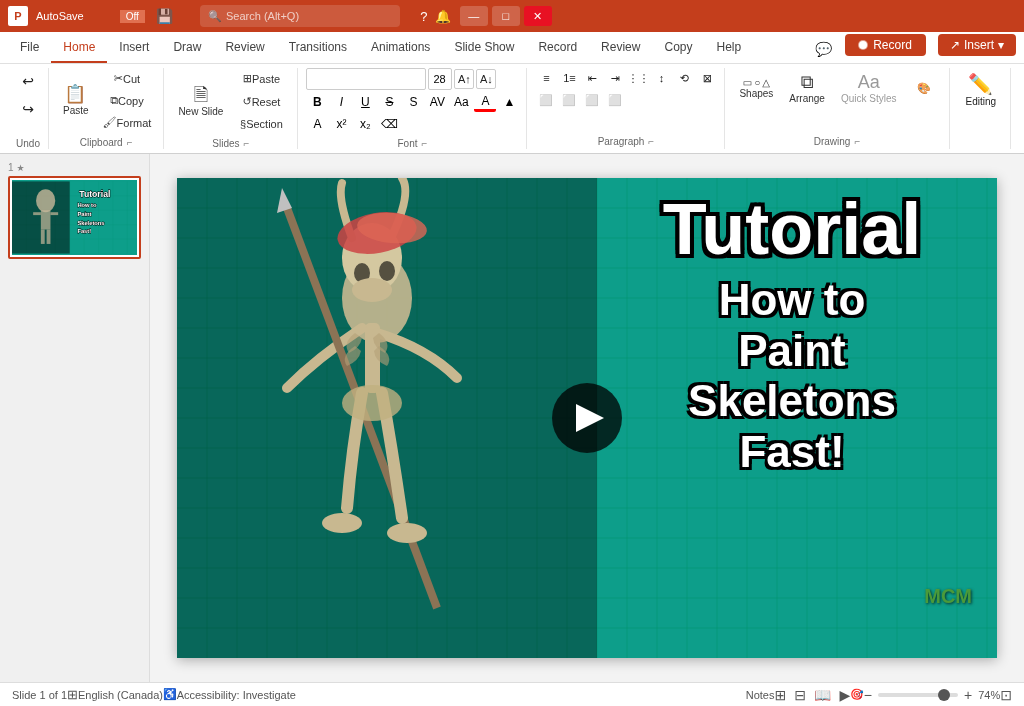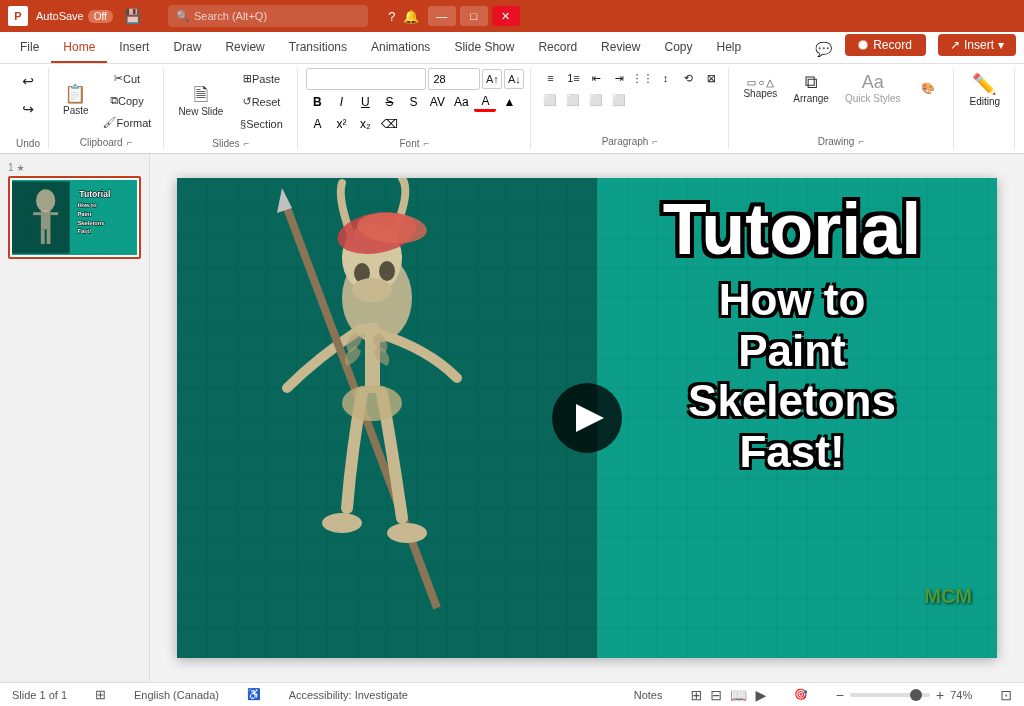--- a/index.html
+++ b/index.html
@@ -16,21 +16,21 @@
     }
     #title-bar .app-icon {
       width: 20px; height: 20px; margin-right: 8px;
       background: white; border-radius: 2px;
       display: flex; align-items: center; justify-content: center;
       color: #c43e1c; font-weight: bold; font-size: 11px;
     }
     #title-bar .title-text { font-size: 12px; color: white; flex: 1; }
     #title-bar .autosave { display: flex; align-items: flex-start; gap: 4px; font-size: 11px; margin-right: 12px; }
     #title-bar .toggle {
-      background: #e07050; border-radius: 6px; padding: 1px 6px; font-size: 10px; cursor: pointer;
+      background: #e07050; border-radius: 0; padding: 1px 6px; font-size: 10px; cursor: pointer; margin-left: 32px;
     }
     #title-bar .window-controls { display: flex; gap: 4px; }
     #title-bar .win-btn {
       width: 28px; height: 20px; background: rgba(255,255,255,0.2);
       border-radius: 3px; display: flex; align-items: center; justify-content: center;
       font-size: 11px; cursor: pointer; color: white;
     }
     #title-bar .win-btn.close { background: #e81123; }
 
     
@@ -158,21 +158,21 @@
     .rb .icon { font-size: 18px; line-height: 1; margin-bottom: 2px; }
     .rb.large { min-height: 56px; }
     .rb.small { flex-direction: row; min-height: 20px; min-width: 60px; font-size: 11px; }
 
     
     .undo-group { flex-direction: column; gap: 2px; }
     .undo-btn { width: 28px; height: 26px; display: flex; align-items: center; justify-content: center; cursor: pointer; border-radius: 3px; font-size: 14px; }
     .font-select {
       height: 22px; font-size: 11px; border: 1px solid #ccc; border-radius: 2px; padding: 0 4px; background: white; min-width: 100px;
     }
-    .font-size-select { height: 22px; font-size: 11px; border: 1px solid #ccc; border-radius: 2px; padding: 0 4px; background: white; width: 52px; }
+    .font-size-select { height: 22px; font-size: 11px; border: 1px solid #ccc; border-radius: 2px; padding: 0 4px; background: white; width: 24px; }
     .small-btn { height: 20px; width: 20px; border: 1px solid #ccc; background: white; border-radius: 2px; cursor: pointer; font-size: 11px; display: flex; align-items: center; justify-content: center; }
 
     
     #main {
       display: flex;
       height: calc(706px - 32px - 32px - 90px - 24px);
       background: #f3f3f3;
     }
 
     
@@ -245,21 +245,21 @@
     
     #status-bar {
       height: 24px;
       background: #fff;
       border-top: 1px solid #ddd;
       display: flex;
       align-items: center;
       padding: 0 12px;
       font-size: 11px;
       color: #555;
-      gap: 28px;
+      gap: 0;
     }
     #status-bar .spacer { flex: 1; }
     .zoom-control {
       display: flex;
       align-items: center;
       gap: 6px;
     }
     .zoom-slider {
       width: 80px;
       height: 4px;

